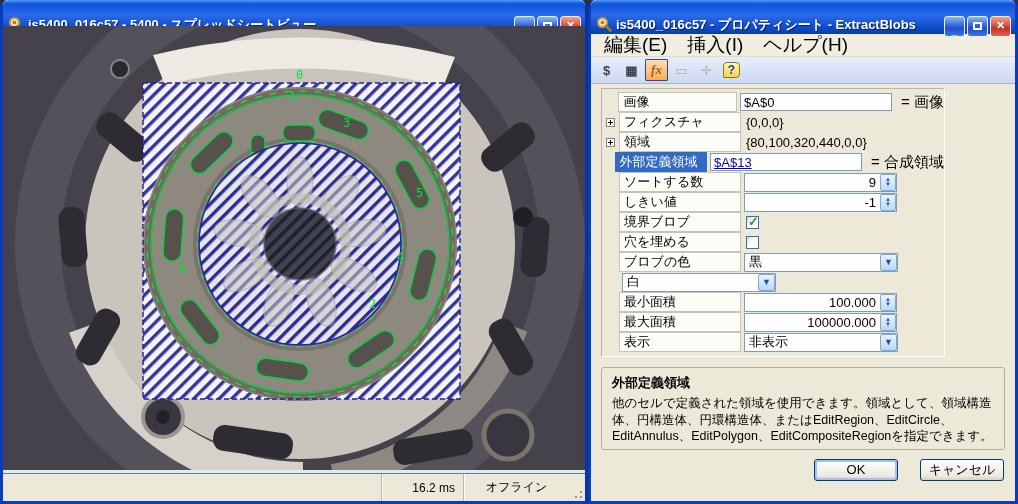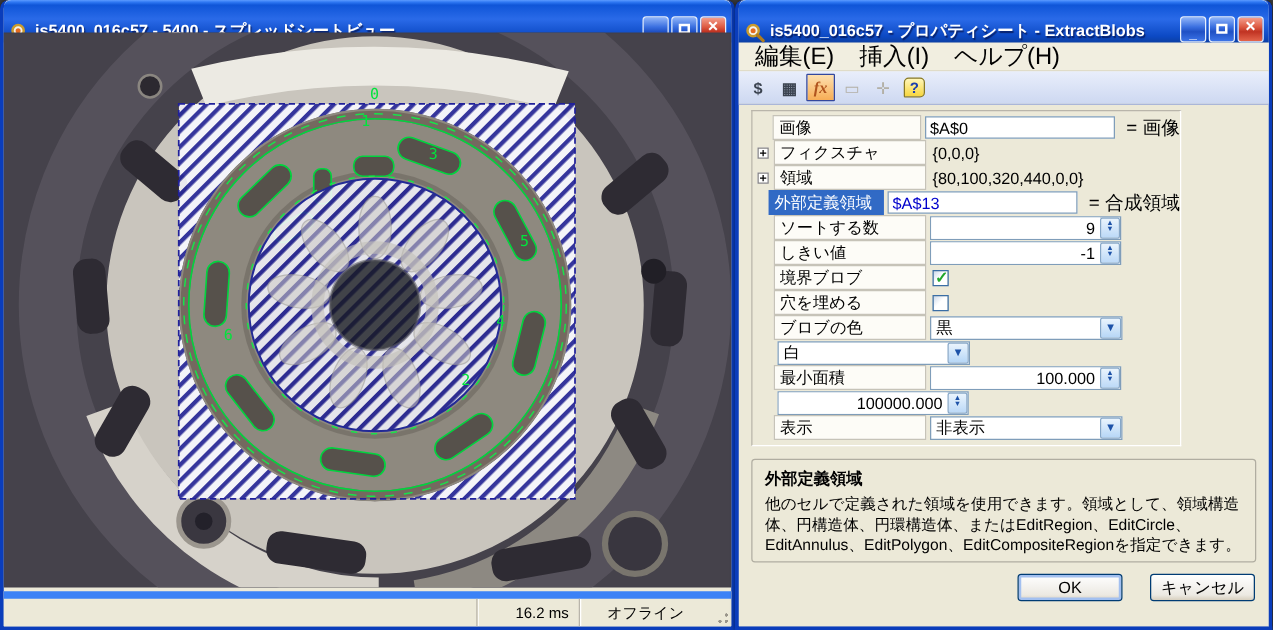--- a/index.html
+++ b/index.html
@@ -3,41 +3,41 @@
 <meta charset="utf-8">
 <style>
   * { margin:0; padding:0; box-sizing:border-box; }
   html,body { width:1018px; height:504px; overflow:hidden; background:#3a3a3a;
     font-family:"Liberation Sans", sans-serif; }
   .window { position:absolute; border:3px solid #0a3dbb; border-top:none;
     border-radius:7px 7px 0 0; background:#ece9d8; box-shadow:0 0 4px rgba(0,0,0,.5); }
   #win-left  { left:0; top:0; width:588px; height:504px; }
   #win-right { left:588px; top:0; width:430px; height:504px; }
 
-  .titlebar { height:34px; display:flex; align-items:flex-end; padding:16px 4px 0 5px;
+  .titlebar { height:34px; display:flex; align-items:flex-start; padding:16px 4px 0 5px;
     border-radius:6px 6px 0 0; position:relative;
     background:linear-gradient(180deg,#5c9bff 0%,#2f78f3 5%,#0f55d8 12%,#2a6ae8 45%,#0c49c4 85%,#0c3fa4 100%); }
   .titlebar .ticon { width:16px; height:16px; margin-right:4px; flex:0 0 auto; }
   .titlebar .ttext { color:#fff; font-weight:bold; font-size:13px; white-space:nowrap;
     overflow:hidden; text-shadow:1px 1px 1px rgba(0,0,40,.6); flex:1; }
   .tbtns { display:flex; gap:2px; }
   .tbtn { width:21px; height:21px; border-radius:3px; border:1px solid #e7effc;
     color:#fff; font-size:11px; font-weight:bold; display:flex; align-items:center;
     justify-content:center; line-height:1;
     background:linear-gradient(180deg,#8fb4f9 0%,#3a6fe0 40%,#1f50c4 60%,#3c74e8 100%); }
   .tbtn.close { background:linear-gradient(180deg,#f4a08e 0%,#dd5a42 40%,#c03322 60%,#e4654c 100%); }
   .tbtn .glyph { position:relative; top:-1px; }
   .tbtn.min .glyph { top:4px; }
   .tbtn.max .glyph { font-size:9px; border:2px solid #fff; width:9px; height:8px; display:block; }
 
   
   #image-area { position:absolute; left:0; top:26px; width:582px; height:444px;
     background:#43414a; overflow:hidden; }
   #statusbar { position:absolute; left:0; bottom:0; width:582px; height:28px;
-    background:#ece9d8; border-top:6px solid #3b82f6; display:flex; align-items:stretch;
+    background:#ece9d8; border-top:1px solid #3b82f6; display:flex; align-items:stretch;
     font-size:12px; color:#000; }
   .sb-fill { flex:1; }
   .sb-panel { border-left:1px solid #b9b5aa; box-shadow:inset 1px 0 0 #fff;
     display:flex; align-items:center; padding:0 8px; }
   .sb-timing { width:82px; justify-content:flex-end; }
   .sb-mode { width:106px; justify-content:center; }
   .sb-grip { width:16px; position:relative; }
   .sb-grip::after { content:""; position:absolute; right:2px; bottom:2px; width:10px; height:10px;
     background:
       radial-gradient(circle at 8px 8px,#9a968c 1.2px,transparent 1.4px),
@@ -68,21 +68,21 @@
     position:relative; }
   .expand-box::before, .expand-box::after { content:""; position:absolute; background:#000; }
   .expand-box::before { left:1px; right:1px; top:3px; height:1px; }
   .expand-box::after  { top:1px; bottom:1px; left:3px; width:1px; }
   .plabel { width:122px; height:20px; line-height:18px; padding:0 4px; font-size:13px;
     background:#fdfcf7; border:1px solid #c6c3b8; white-space:nowrap; overflow:hidden; }
   .prow.sel .plabel { background:#316ac5; color:#fff; border-color:#316ac5; }
   .pval { flex:1; display:flex; align-items:center; padding-left:3px; gap:0; }
   .txt-input { width:152px; height:18px; border:1px solid #7f9db9; background:#fff;
     font-size:13px; padding:0 3px; font-family:"Liberation Sans",sans-serif; }
-  .txt-input.blue { color:#0000cc; }
+  .txt-input.blue { color:#0000cc;text-decoration:underline; }
   .suffix { font-size:15px; margin-left:9px; white-space:nowrap; }
   .static-val { font-size:13px; padding-left:2px; white-space:nowrap; }
   .spin-wrap { display:flex; align-items:center; border:1px solid #7f9db9; background:#fff; height:19px; }
   .spin-wrap input { width:135px; height:17px; border:none; outline:none; text-align:right;
     font-size:13px; padding:0 4px; font-family:"Liberation Sans",sans-serif; }
   .spin-btn { width:16px; height:17px; display:flex; flex-direction:column; align-items:center;
     justify-content:center; background:linear-gradient(180deg,#eaf4fd,#bcd9f7);
     border:1px solid #86a7c8; border-radius:2px; color:#1d52a8; font-size:6px; line-height:5px; }
   .dd-wrap { display:flex; align-items:center; width:154px; height:19px;
     border:1px solid #7f9db9; background:#fff; }
@@ -377,20 +377,21 @@
         <div class="plabel">最小面積</div>
         <div class="pval">
           <div class="spin-wrap">
             <input value="100.000" style="">
             <div class="spin-btn">▲<br>▼</div>
           </div>
         </div>
       </div>
       <div class="prow">
         <div class="gut"></div>
+        <div class="plabel">最大面積</div>
         <div class="pval">
           <div class="spin-wrap">
             <input value="100000.000" style="">
             <div class="spin-btn">▲<br>▼</div>
           </div>
         </div>
       </div>
       <div class="prow">
         <div class="gut"></div>
         <div class="plabel">表示</div>

